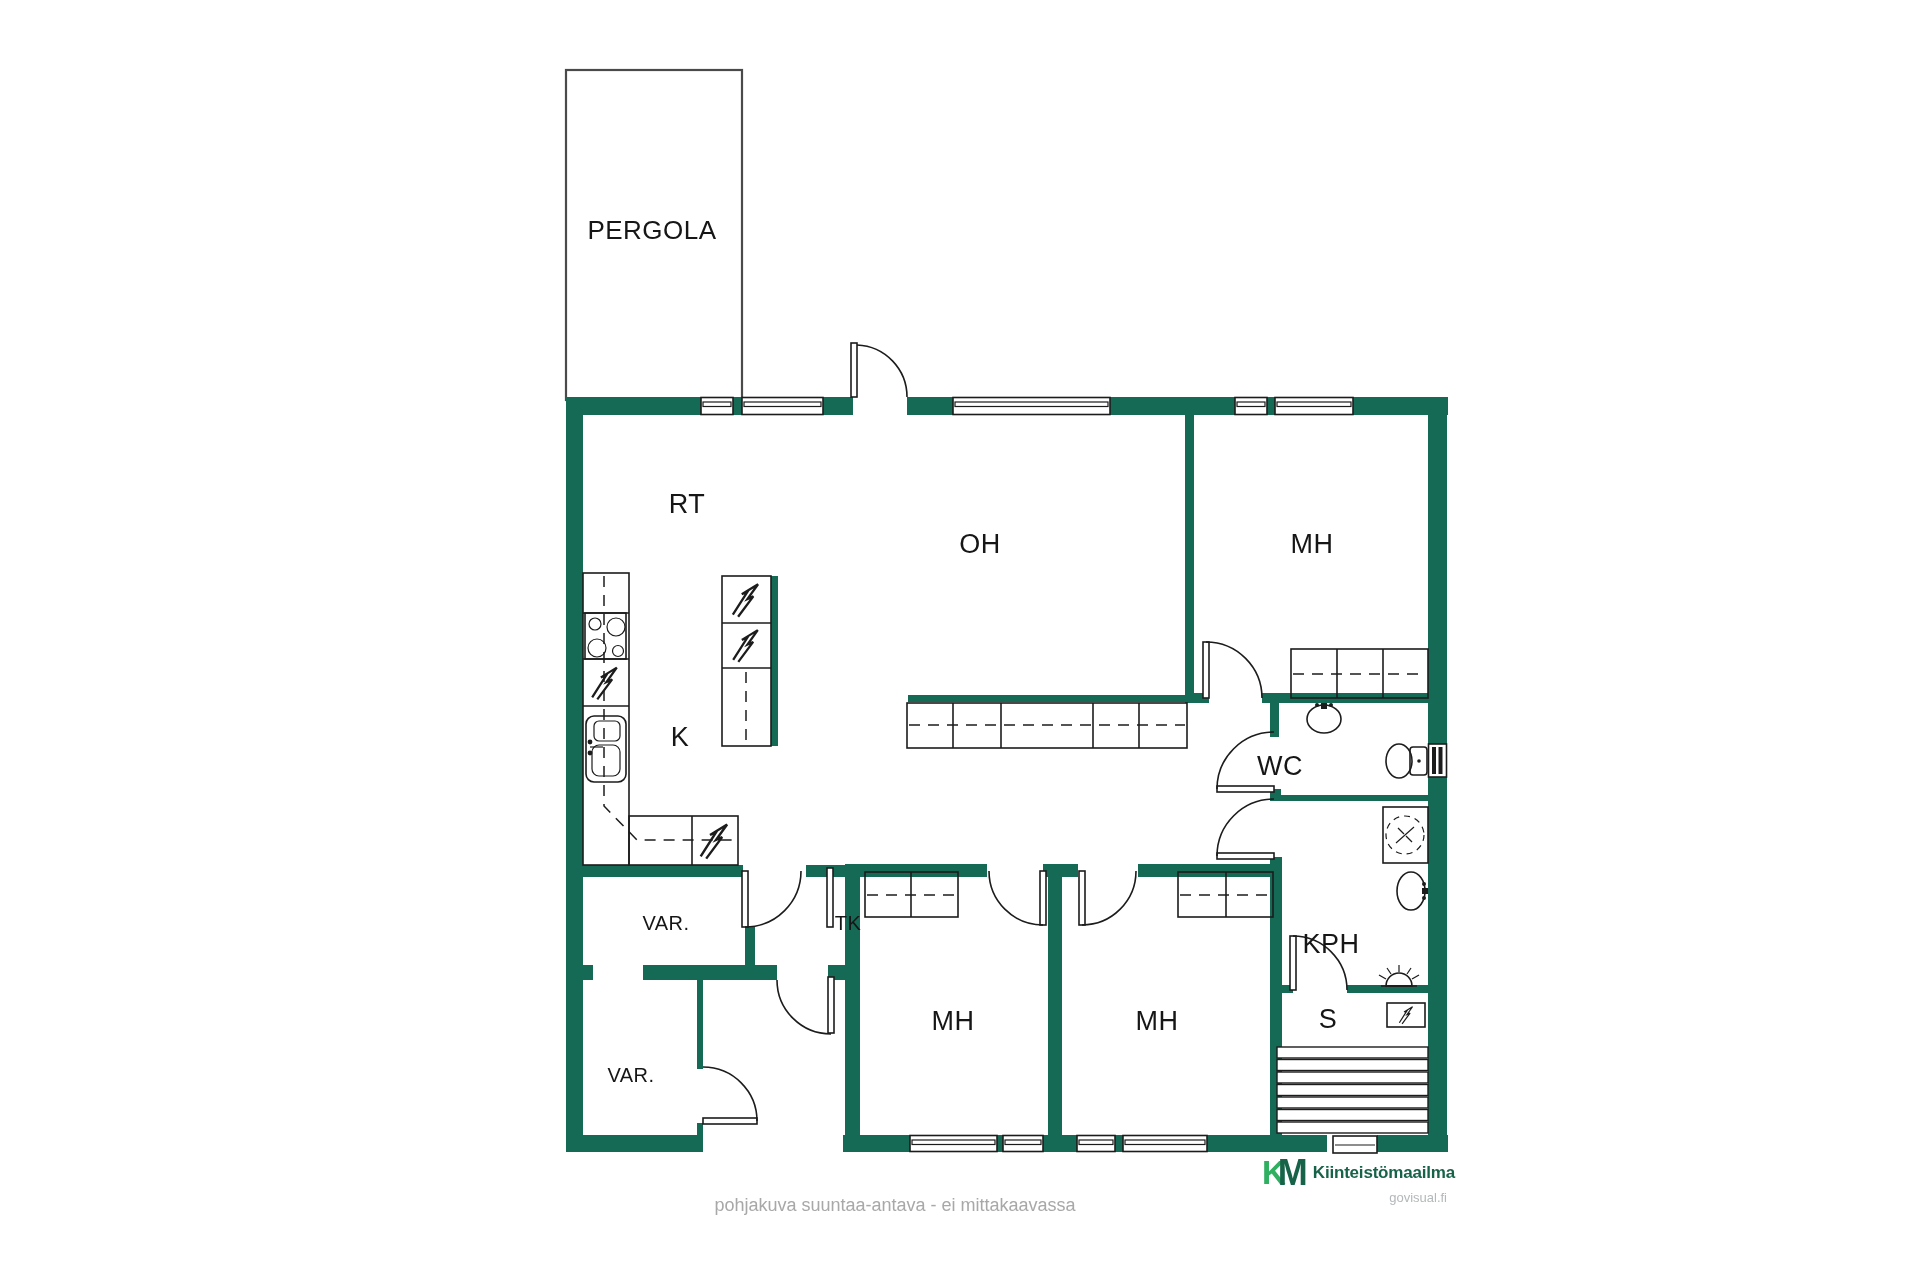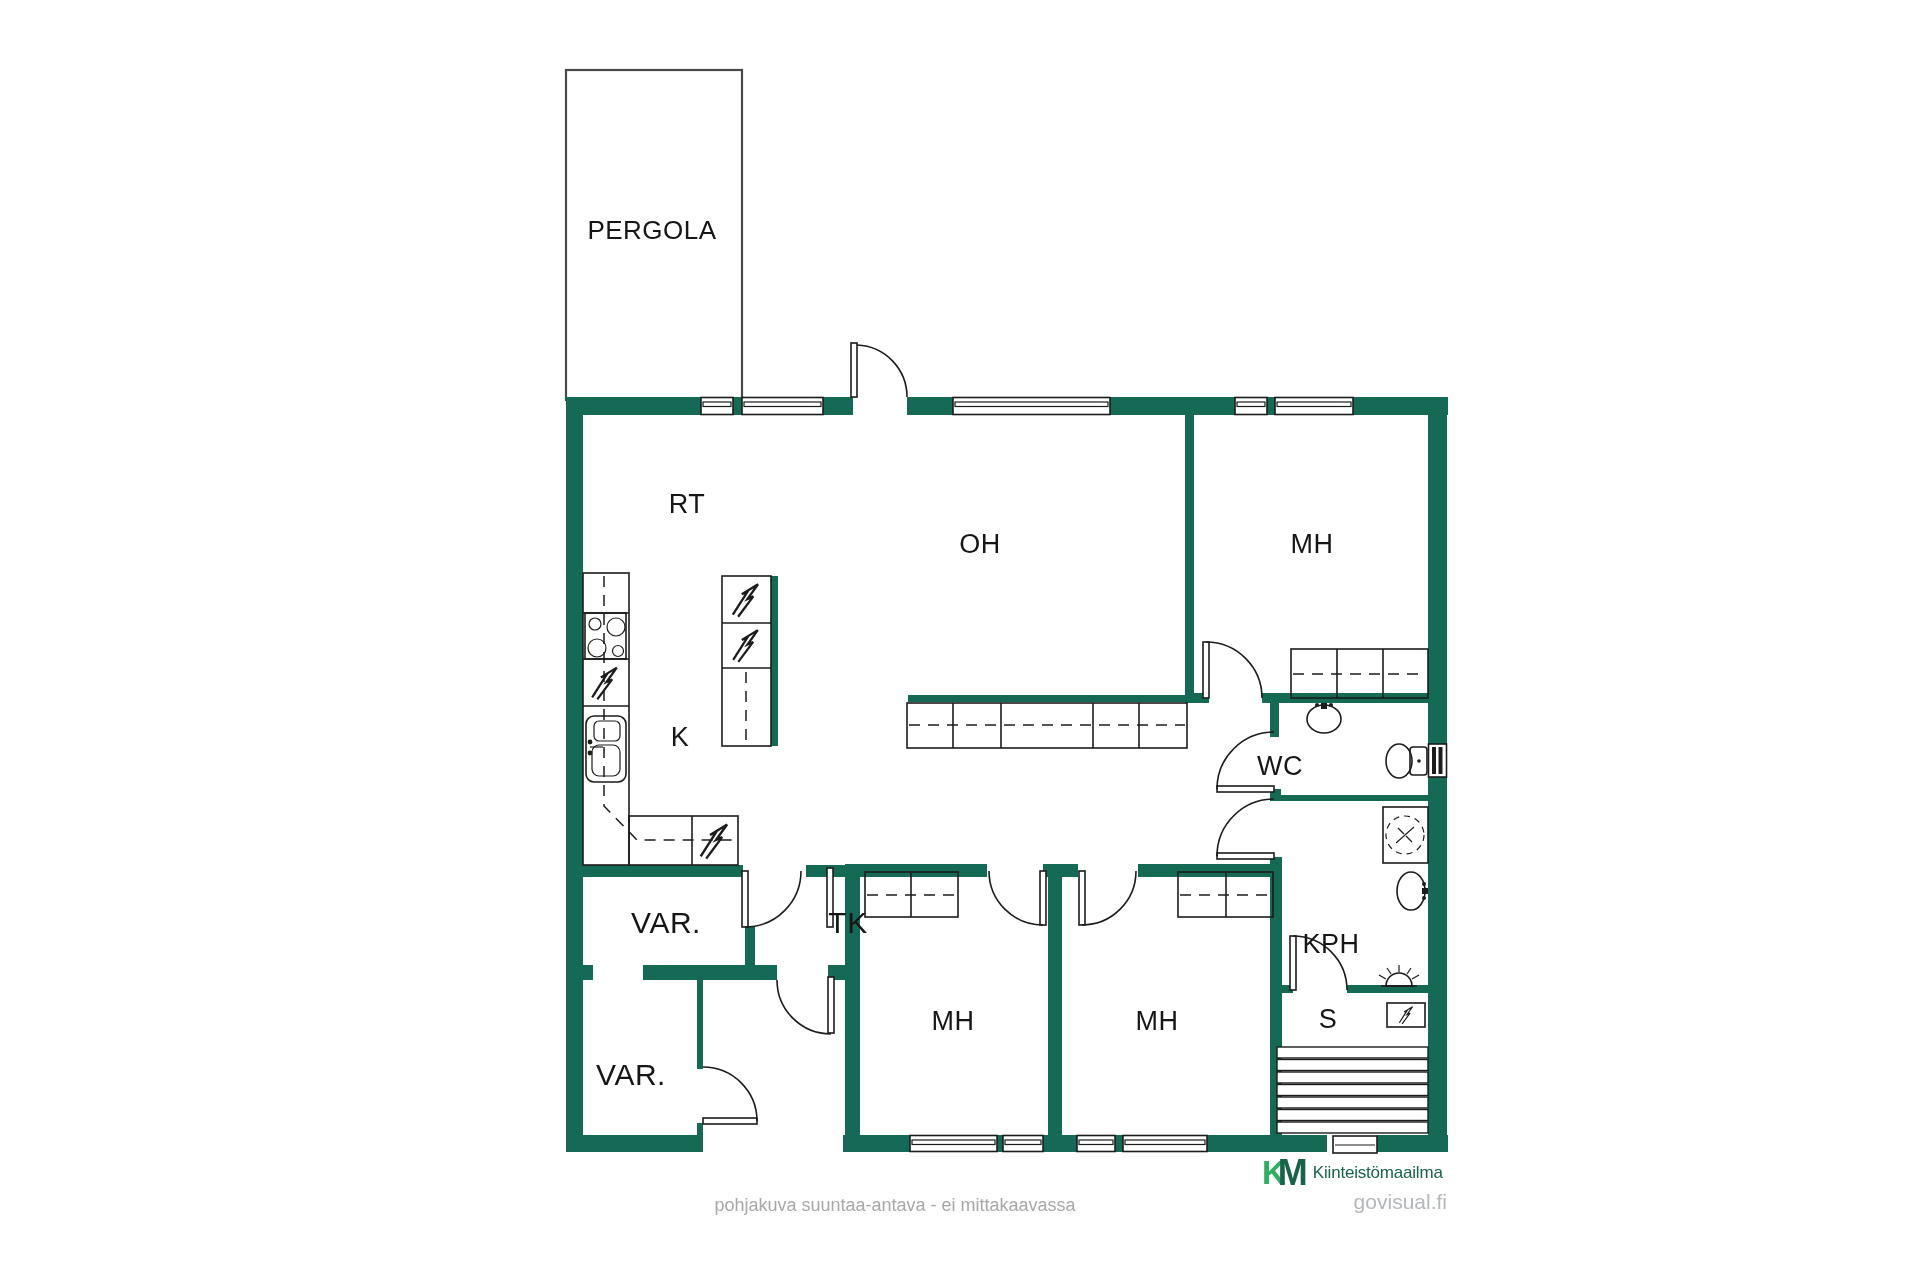--- a/index.html
+++ b/index.html
@@ -10,30 +10,30 @@
   .fw{fill:#fff;stroke:var(--line,#1c1c1c);stroke-width:1.6;}
   .fw14{fill:#fff;stroke:var(--line,#1c1c1c);stroke-width:1.4;}
   .ln{fill:none;stroke:var(--line,#1c1c1c);stroke-width:1.6;}
   .thin{fill:none;stroke:var(--line,#1c1c1c);stroke-width:1.2;}
   .dash{fill:none;stroke:var(--line,#1c1c1c);stroke-width:1.5;stroke-dasharray:11 8;}
   .dashc{fill:none;stroke:var(--line,#1c1c1c);stroke-width:1.2;stroke-dasharray:6 5;}
   .arc{fill:none;stroke:var(--line,#1c1c1c);stroke-width:1.6;}
   .dk{fill:var(--line,#1c1c1c);}
   .lbl{position:absolute;transform:translate(-50%,-50%);font-size:27px;color:#161616;
        white-space:nowrap;letter-spacing:0.5px;}
-  .lbl.sm{font-size:30px;}
+  .lbl.sm{font-size:20px;}
   .caption{position:absolute;left:895px;top:1195px;transform:translateX(-50%);
            font-size:18px;color:var(--caption,#a8a8a8);white-space:nowrap;}
   .logo{position:absolute;left:1262px;top:1152px;display:flex;align-items:center;}
   .logo-k{font-size:33px;font-weight:bold;color:var(--logo-bright,#2fb061);}
   .logo-m{font-size:36px;font-weight:bold;color:var(--brand-green,#17634a);margin-left:-8px;}
-  .logo-brand{font-size:17px;font-weight:normal;color:var(--brand-green,#17634a);
+  .logo-brand{font-size:17px;font-weight:bold;color:var(--brand-green,#17634a);
               margin-left:5px;letter-spacing:-0.2px;}
   .site{position:absolute;left:1447px;top:1190px;transform:translateX(-100%);
-        font-size:21px;color:var(--site-gray,#b3b8ba);}
+        font-size:13px;color:var(--site-gray,#b3b8ba);}
 </style>
 </head>
 <body>
 
 <div id="canvas">
 
 <svg width="1920" height="1280" viewBox="0 0 1920 1280">
   <defs>
     <symbol id="bolt" viewBox="0 0 40 40">
       <path d="M7 34 L21 12 L15.5 14.5 L31 5 L21 19 L26.5 16.5 L12 36" fill="none" stroke="#1c1c1c" stroke-width="2.2" stroke-linejoin="miter"></path>

